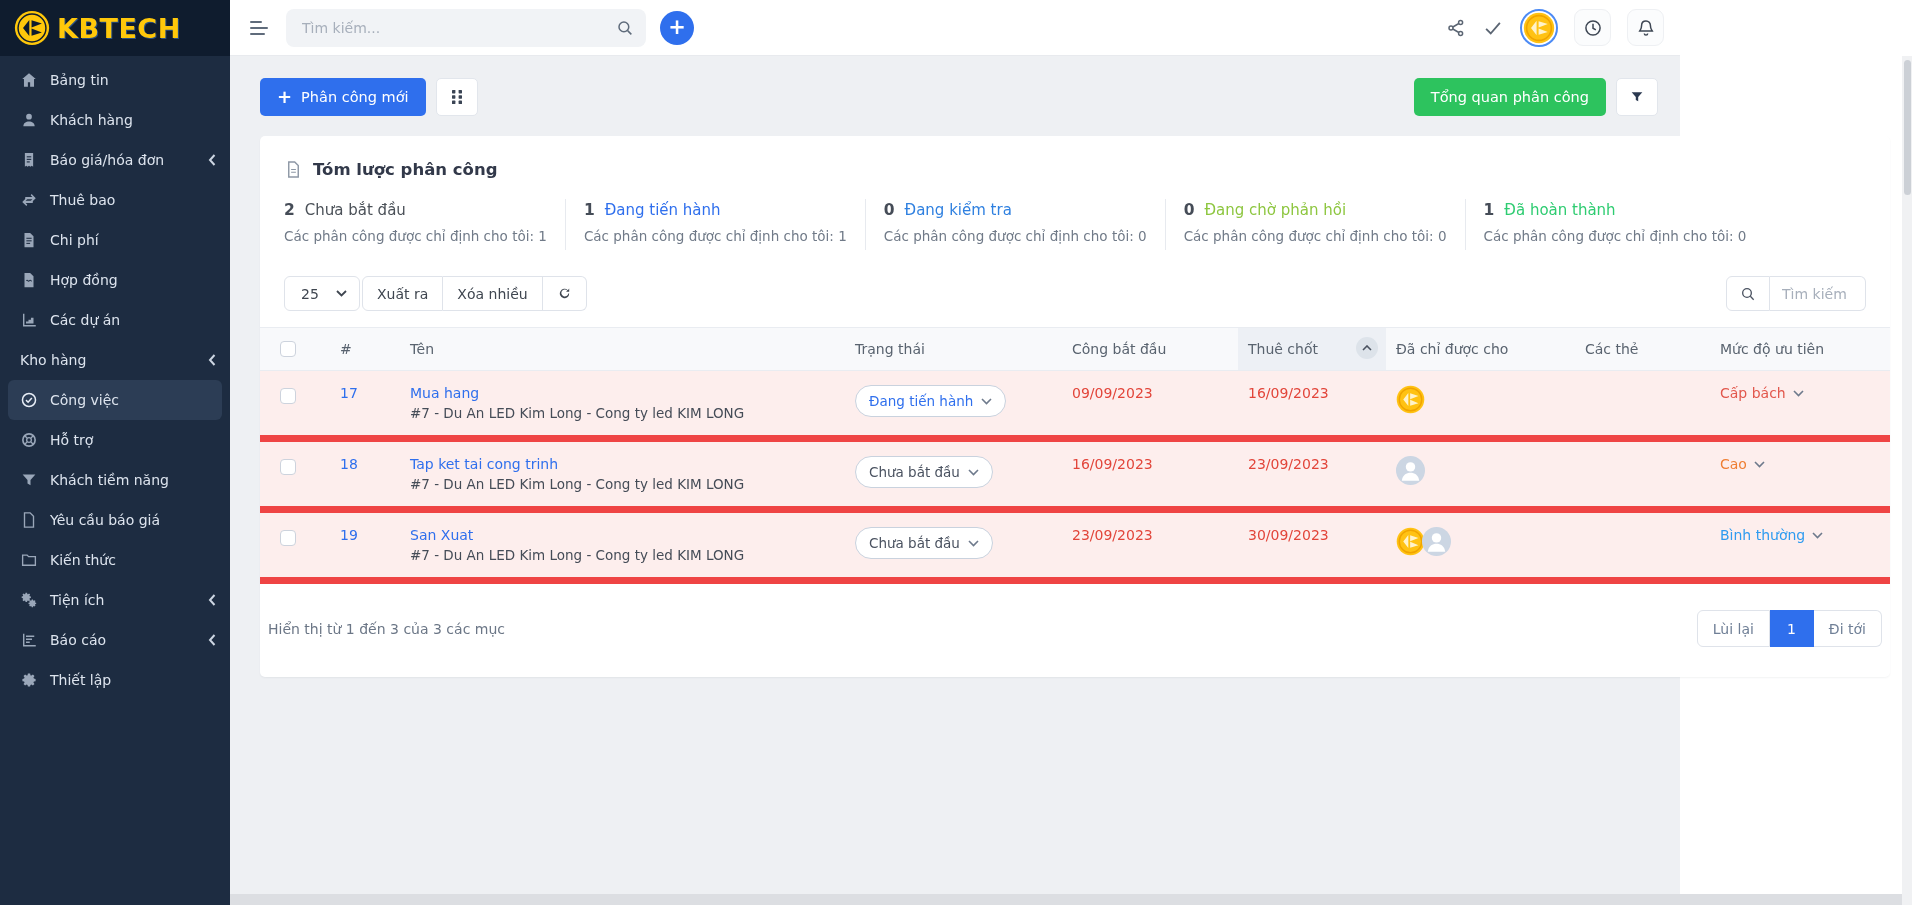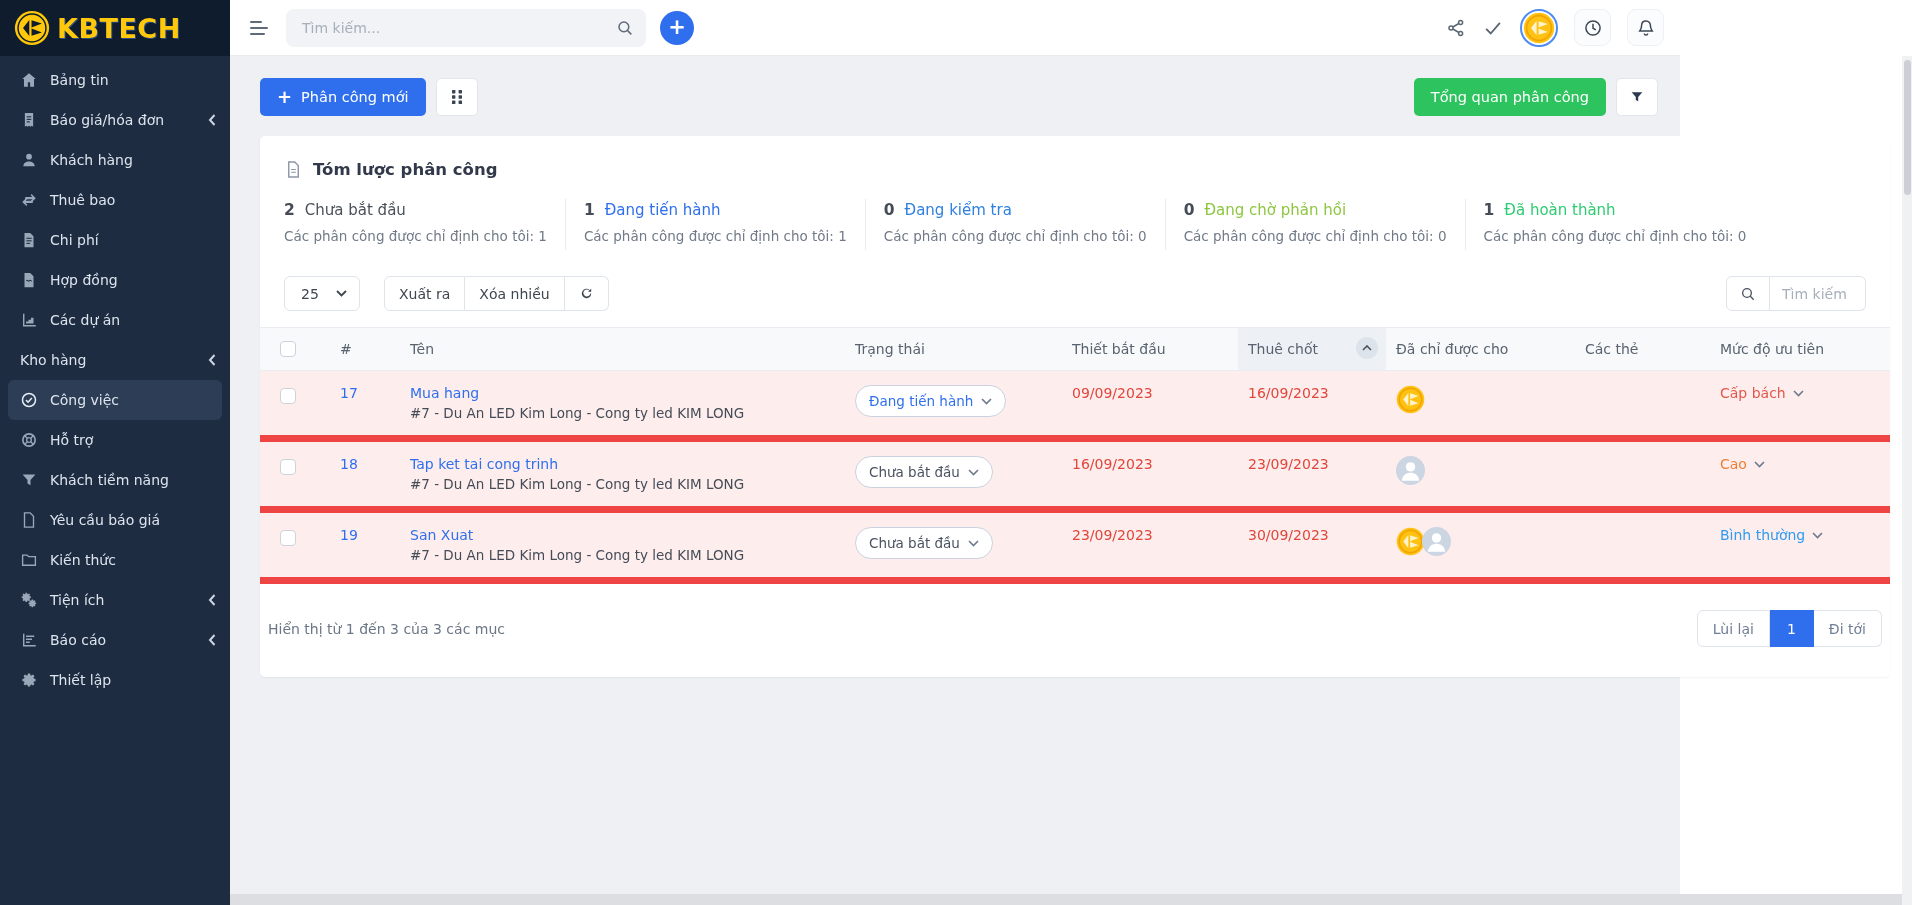--- a/index.html
+++ b/index.html
@@ -65,21 +65,21 @@
   .sum-card { padding:2px 18px 6px; border-left:1px solid #e7eaef; }
   .sum-card:first-child { border-left:none; padding-left:0; }
   .sum-top { display:flex; align-items:baseline; gap:10px; font-size:15px; }
   .sum-count { font-weight:bold; color:#454c57; font-size:15.5px; }
   .sum-sub { color:#707a88; font-size:13.5px; margin-top:9px; white-space:nowrap; }
 
   .controls-row { display:flex; align-items:center; justify-content:space-between; padding:8px 0 16px; }
   .pagesize { height:35px; min-width:76px; border:1px solid #dfe3ea; border-radius:6px;
     display:inline-flex; align-items:center; justify-content:space-between; padding:0 12px 0 16px;
     gap:10px; color:#3f4650; cursor:pointer; background:#fff; }
-  .btn-group { display:inline-flex; margin-left:24px; }
+  .btn-group { display:inline-flex; margin-left:2px; }
   .btn-group .gbtn { height:35px; background:#fff; border:1px solid #dfe3ea; border-left-width:0;
     padding:0 14px; display:inline-flex; align-items:center; color:#3f4650; cursor:pointer; font-size:14px; }
   .btn-group .gbtn:first-child { border-left-width:1px; border-radius:6px 0 0 6px; }
   .btn-group .gbtn:last-child { border-radius:0 6px 6px 0; }
   .tsearch { display:inline-flex; height:35px; }
   .tsearch .sbtn { width:44px; border:1px solid #dfe3ea; border-radius:6px 0 0 6px; background:#fff;
     display:flex; align-items:center; justify-content:center; cursor:pointer; color:#4a5260; }
   .tsearch input { width:96px; border:1px solid #dfe3ea; border-left:none; border-radius:0 6px 6px 0;
     padding:0 12px; outline:none; font-family:inherit; font-size:14px; color:#3f4650; }
   .tsearch input::placeholder { color:#a7afbb; }
@@ -149,42 +149,42 @@
             <svg viewBox="0 0 24 24">
               <path d="M12 3 3 10.5h2.3V21h5.2v-6h3v6h5.2V10.5H21z"></path>
             </svg>
           </span>
         <span class="nav-label">Bảng tin</span>
       </div>
 
       <div class="nav-item">
         <span class="nicon">
             <svg viewBox="0 0 24 24">
+              <circle cx="12" cy="7.5" r="3.8"></circle>
+              <path d="M4.5 20.2c0-4 3.4-6.2 7.5-6.2s7.5 2.2 7.5 6.2z"></path>
+            </svg>
+          </span>
+        <span class="nav-label">Khách hàng</span>
+      </div>
+
+      <div class="nav-item">
+        <span class="nicon">
+            <svg viewBox="0 0 24 24">
               <path d="M6.5 2.5h11V21l-1.8-1.3L13.9 21 12 19.7 10.1 21l-1.8-1.3L6.5 21z"></path>
               <rect x="9" y="7" width="6" height="1.5" fill="#1d2c41"></rect>
               <rect x="9" y="10.4" width="6" height="1.5" fill="#1d2c41"></rect>
               <rect x="9" y="13.8" width="4" height="1.5" fill="#1d2c41"></rect>
             </svg>
           </span>
         <span class="nav-label">Báo giá/hóa đơn</span>
         <span class="nav-chevron">
             <svg width="8" height="12" viewBox="0 0 8 12">
               <path d="M6.5 1 2 6l4.5 5" fill="none" stroke="currentColor" stroke-width="2"></path>
             </svg>
           </span>
-      </div>
-
-      <div class="nav-item">
-        <span class="nicon">
-            <svg viewBox="0 0 24 24">
-              <circle cx="12" cy="7.5" r="3.8"></circle>
-              <path d="M4.5 20.2c0-4 3.4-6.2 7.5-6.2s7.5 2.2 7.5 6.2z"></path>
-            </svg>
-          </span>
-        <span class="nav-label">Khách hàng</span>
       </div>
 
       <div class="nav-item">
         <span class="nicon">
             <svg viewBox="0 0 24 24">
               <path d="M7 8h9.5l-2.3-2.3L15.5 4 21 9.5l-5.5 5.5-1.3-1.7L16.5 11H7z"></path>
               <path d="M17 16H7.5l2.3 2.3L8.5 20 3 14.5 8.5 9l1.3 1.7L7.5 13H17z"></path>
             </svg>
           </span>
         <span class="nav-label">Thuê bao</span>
@@ -503,21 +503,21 @@
               <col style="width:189px">
               <col style="width:135px">
               <col>
           </colgroup>
           <thead>
             <tr>
               <th class="cell-check"><span class="cbx"></span></th>
               <th>#</th>
               <th>Tên</th>
               <th>Trạng thái</th>
-              <th>Thiết bắt đầu</th>
+              <th>Công bắt đầu</th>
               <th class="sorted th-sort-wrap">
                 <span>Thuê chốt</span>
                 <span class="sort-badge">
                   <svg width="10" height="6" viewBox="0 0 10 6">
                       <path d="m1 5 4-4 4 4" fill="none" stroke="#4a5260" stroke-width="1.6"></path>
                     </svg>
                 </span>
               </th>
               <th>Đã chỉ được cho</th>
               <th>Các thẻ</th>

